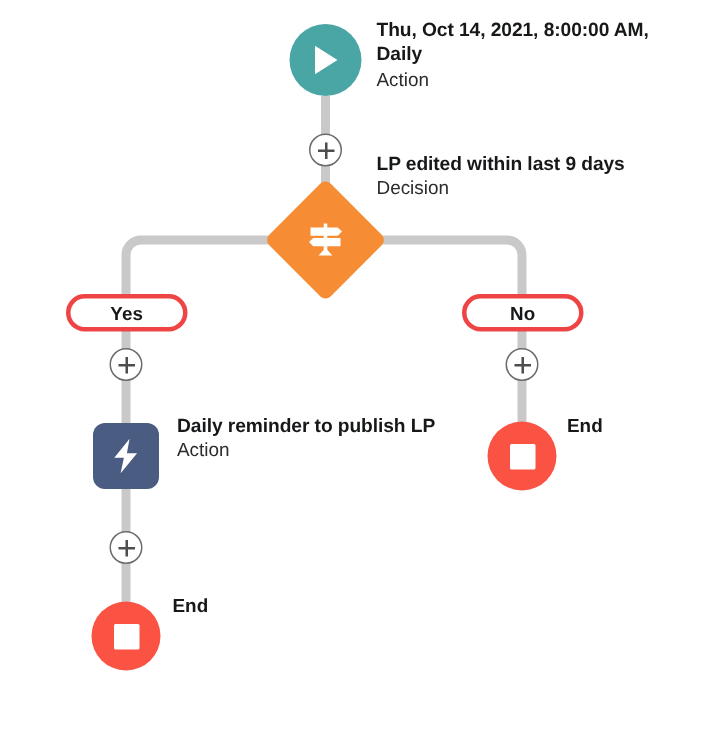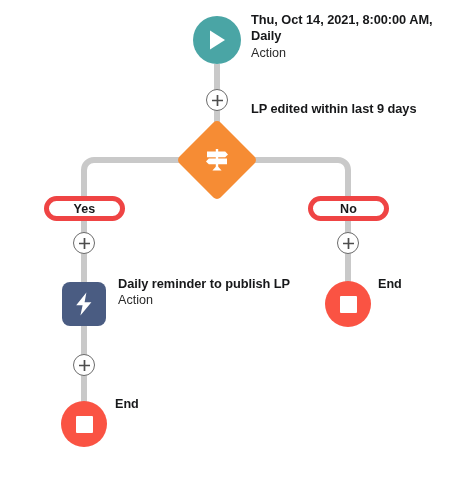--- a/index.html
+++ b/index.html
@@ -100,21 +100,21 @@
     align-items: center;
     justify-content: center;
   }
   .plus-node svg { display: block; }
 
   
   .branch-pill {
     height: 25px;
     border-radius: 13px;
     background: #ffffff;
-    border: 5px solid #ef4444;
+    border: 3px solid #ef4444;
     display: flex;
     align-items: center;
     justify-content: center;
     font-size: 12.5px;
     font-weight: bold;
     color: #17181a;
     letter-spacing: 0.1px;
   }
 
   
@@ -192,20 +192,21 @@
 
           <path d="M24 12.6 H5.8 L3 15.4 L5.8 18.2 H24 Z" fill="#ffffff"></path>
 
           <path d="M14 19.4 L18.6 24.4 H9.4 Z" fill="#ffffff"></path>
         </svg>
       </span>
     </div>
   </div>
   <div class="label-block" style="left:251px; top:101px; width:200px;">
     <div class="label-title">LP edited within last 9 days</div>
+    <div class="label-sub">Decision</div>
   </div>
 
   <div class="node branch-pill" style="left:44px; top:196px; width:81px;">
     <span>Yes</span>
   </div>
 
   <div class="node branch-pill" style="left:308px; top:196px; width:81px;">
     <span>No</span>
   </div>
 

